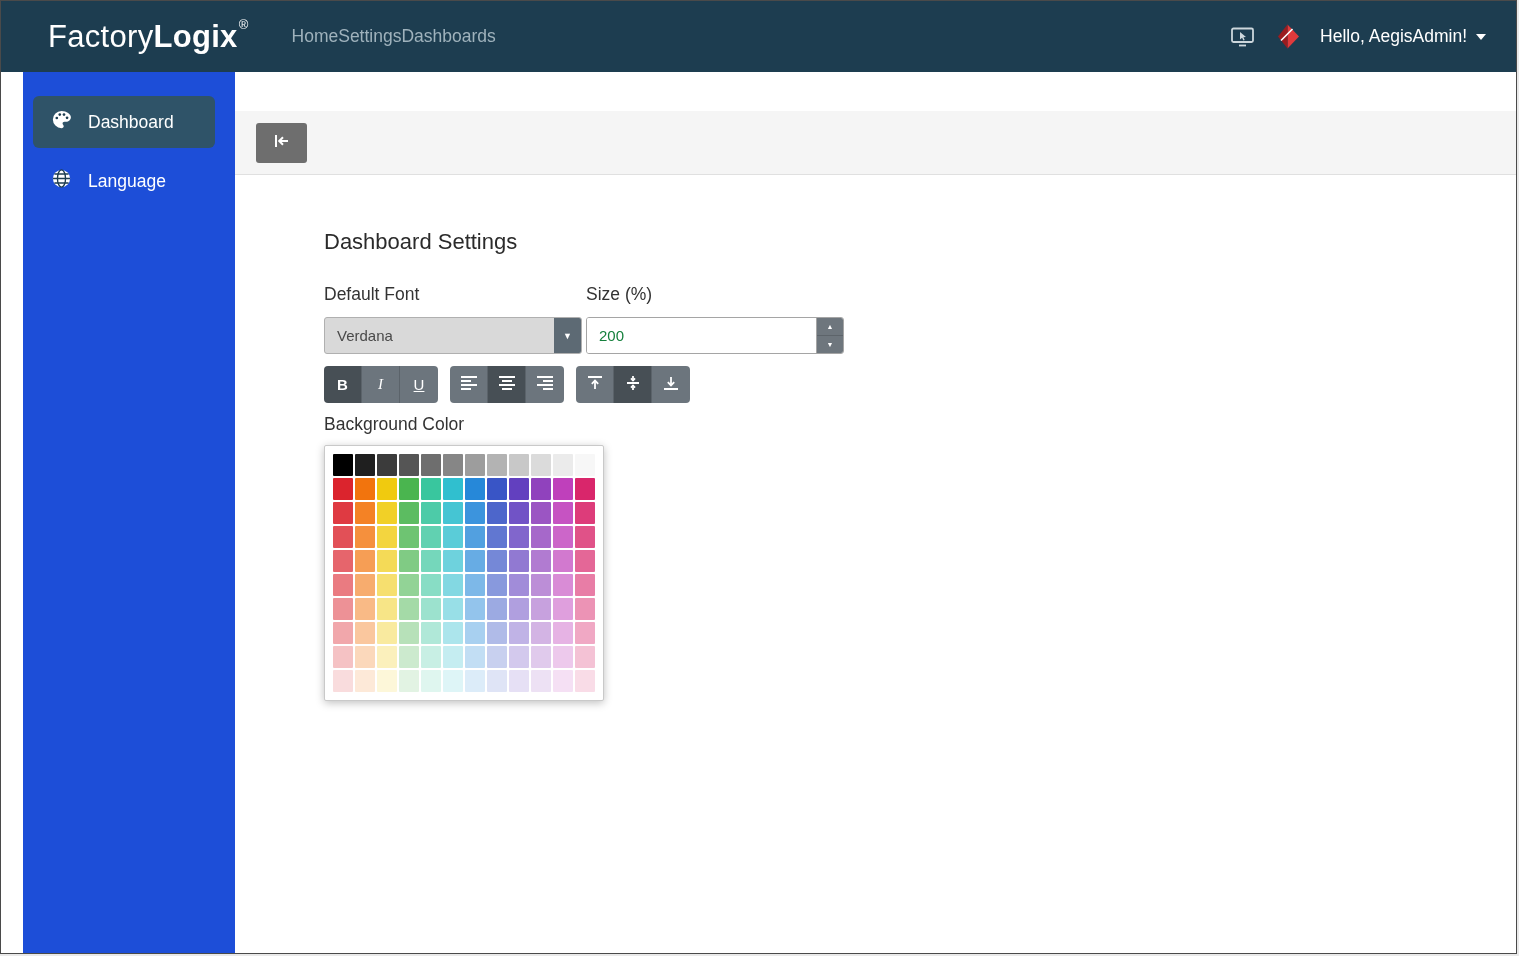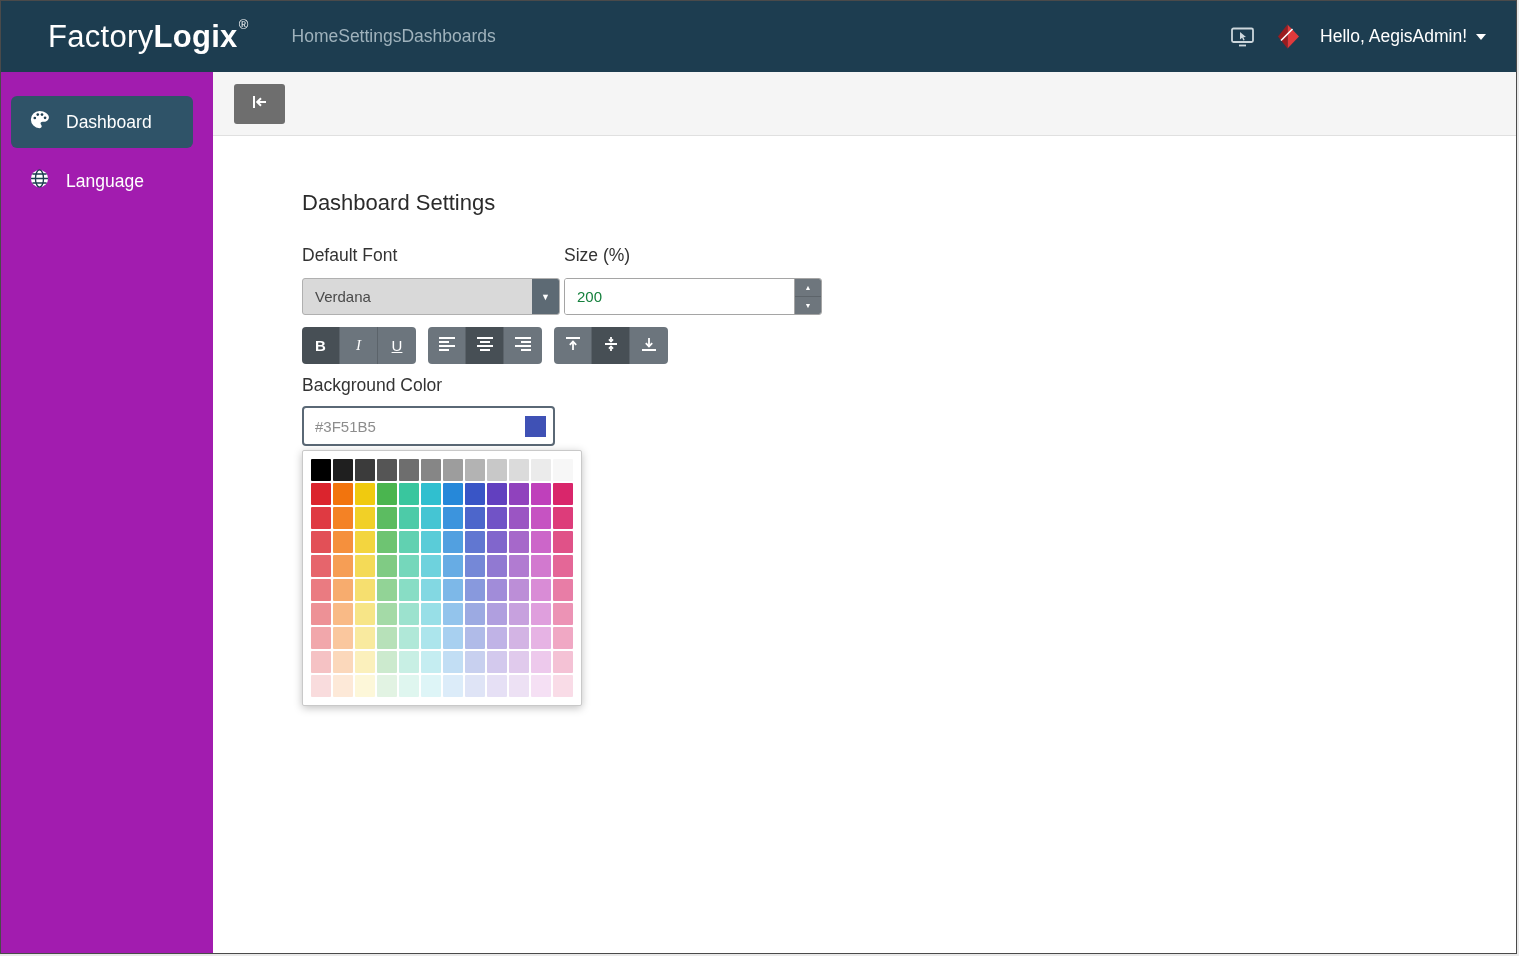--- a/index.html
+++ b/index.html
@@ -15,25 +15,25 @@
   .logo .bd{font-weight:700;}
   .logo sup{font-size:13px;position:relative;top:-6px;left:1px;font-weight:400;}
   nav{margin-left:44px;display:flex;}
   nav a{color:#9fb2bc;font-size:17.5px;text-decoration:none;cursor:pointer;}
   .header-right{margin-left:auto;margin-right:30px;display:flex;align-items:center;gap:19px;}
   .hicon{display:flex;align-items:center;cursor:pointer;}
   .greeting{color:#fff;font-size:17.5px;display:flex;align-items:center;gap:9px;cursor:pointer;white-space:nowrap;}
   .caret{width:0;height:0;border-left:5px solid transparent;border-right:5px solid transparent;border-top:6px solid #fff;}
   
   .body-row{flex:1;display:flex;min-height:0;}
-  aside{width:212px;flex:0 0 212px;background:#a21caf;padding-top:24px;}
+  aside{width:212px;flex:0 0 212px;background:#1d4ed8;padding-top:24px;margin-left:22px;}
   .side-item{display:flex;align-items:center;gap:15px;height:52px;margin:0 20px 7px 10px;padding-left:17px;
     border-radius:6px;color:#fff;font-size:17.5px;cursor:pointer;}
   .side-item.active{background:#2f5368;}
-  main{flex:1;background:#fff;display:flex;flex-direction:column;min-width:0;}
+  main{flex:1;background:#fff;display:flex;flex-direction:column;min-width:0;margin-top:39px;}
   .band{height:64px;flex:0 0 64px;background:#f5f5f5;border-bottom:1px solid #e0e0e0;display:flex;align-items:center;}
   .collapse-btn{width:51px;height:40px;margin-left:21px;background:#6e6e6e;border:none;border-radius:3px;
     display:flex;align-items:center;justify-content:center;cursor:pointer;}
   .content{padding:54px 0 0 89px;}
   h1{font-size:22px;font-weight:400;color:#2b2b2b;margin:0 0 29px 0;}
   
   .field-row{display:flex;gap:4px;}
   .field label{display:block;font-size:17.5px;color:#333;margin-bottom:12px;}
   .select{width:258px;height:37px;background:#d9d9d9;border:1px solid #b0b0b0;border-radius:3px;
     display:flex;align-items:stretch;cursor:pointer;overflow:hidden;}
@@ -216,24 +216,20 @@
                   <path d="M2 14h14M9 2v8" stroke="#fff" stroke-width="1.8" fill="none"></path>
                   <path d="M5.8 7.2L9 10.4l3.2-3.2" stroke="#fff" stroke-width="1.8" fill="none"></path>
                 </svg>
               </span>
             </button>
           </div>
         </div>
 
         <label class="bg-label">Background Color</label>
 
-        <div class="color-input">
-          <input value="#3F51B5" style="">
-          <span class="swatch" style="background: rgb(63, 81, 181);"></span>
-        </div>
 
         <div class="palette-panel">
           <div class="palette-grid">
               <div class="swatch-cell" style="background: rgb(0, 0, 0);"></div>
               <div class="swatch-cell" style="background: rgb(31, 31, 31);"></div>
               <div class="swatch-cell" style="background: rgb(59, 59, 59);"></div>
               <div class="swatch-cell" style="background: rgb(85, 85, 85);"></div>
               <div class="swatch-cell" style="background: rgb(110, 110, 110);"></div>
               <div class="swatch-cell" style="background: rgb(134, 134, 134);"></div>
               <div class="swatch-cell" style="background: rgb(157, 157, 157);"></div>

